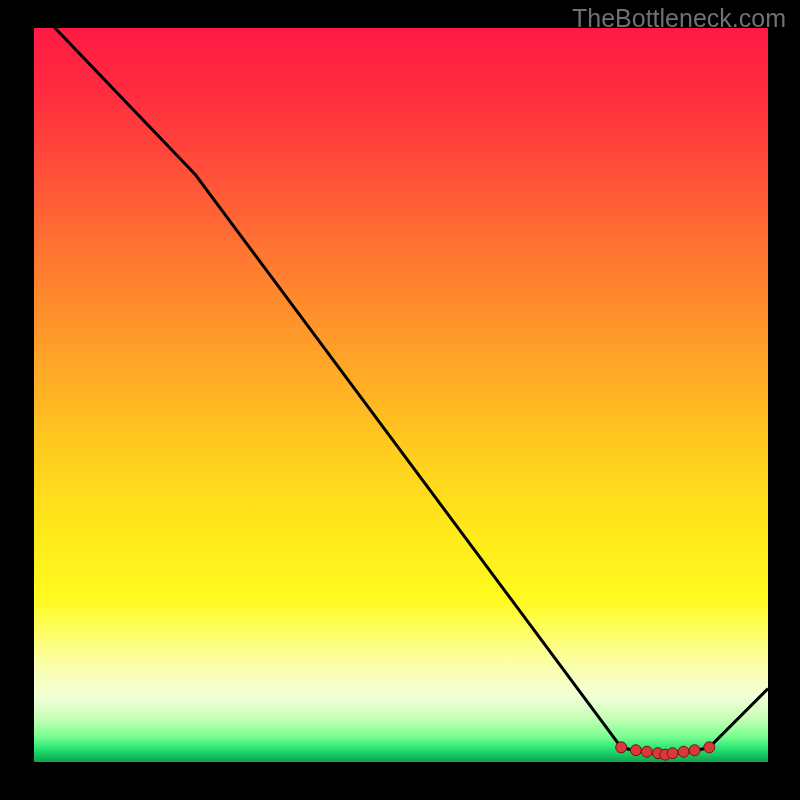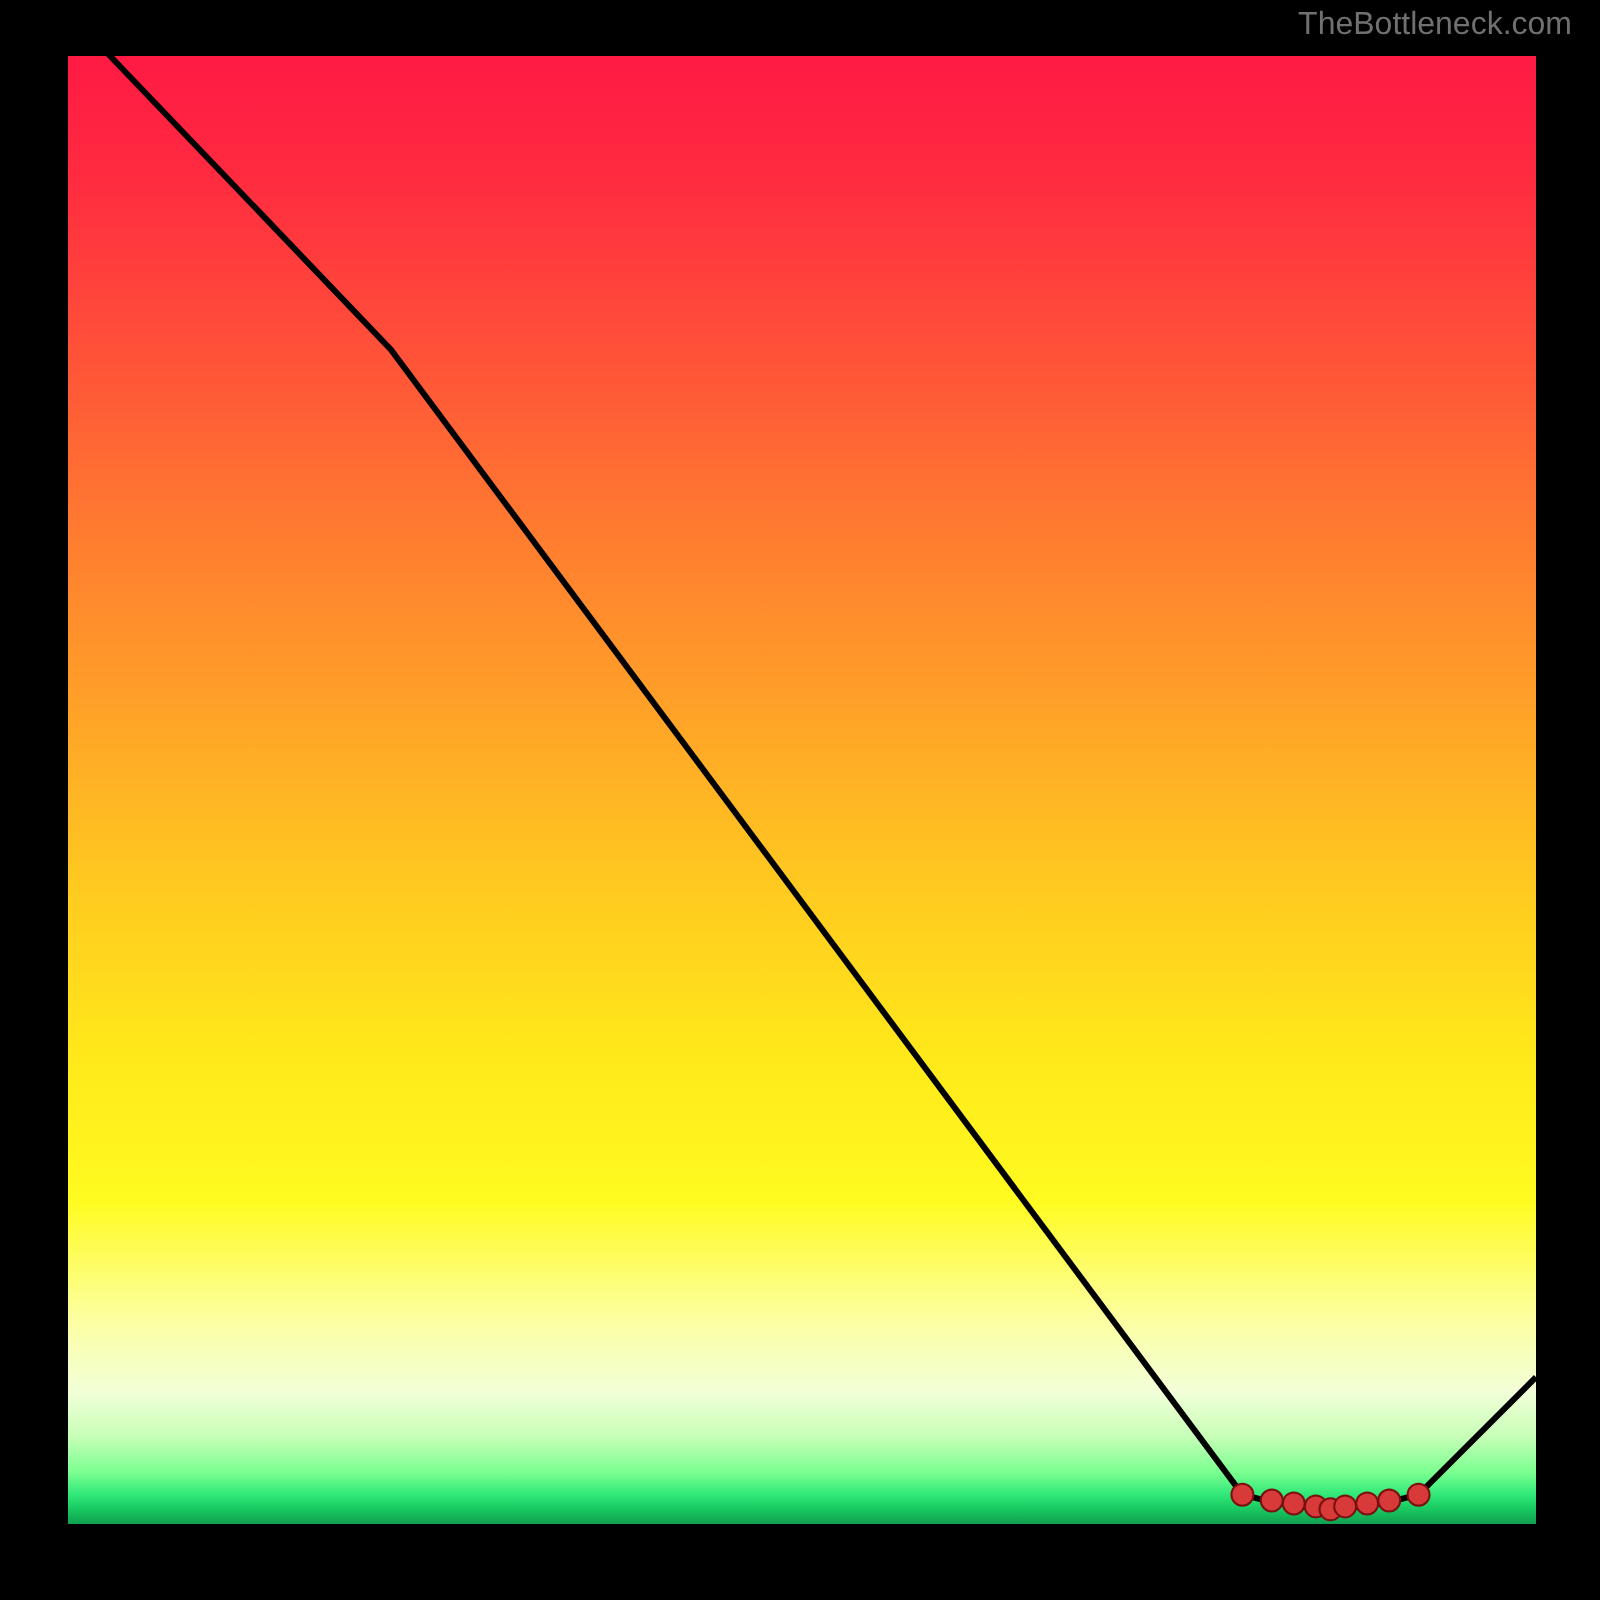--- a/index.html
+++ b/index.html
@@ -9,21 +9,21 @@
     background: #000;
     position: relative;
     font-family: Arial, sans-serif;
     overflow: hidden;
   }
   .watermark {
     position: absolute;
     top: 4px;
     right: 14px;
     color: #707070;
-    font-size: 16px;
+    font-size: 25px;
     font-weight: 500;
     z-index: 10;
   }
   .plot-area {
     position: absolute;
     left: 34px;
     top: 28px;
     width: 734px;
     height: 734px;
     background: linear-gradient(to bottom,

